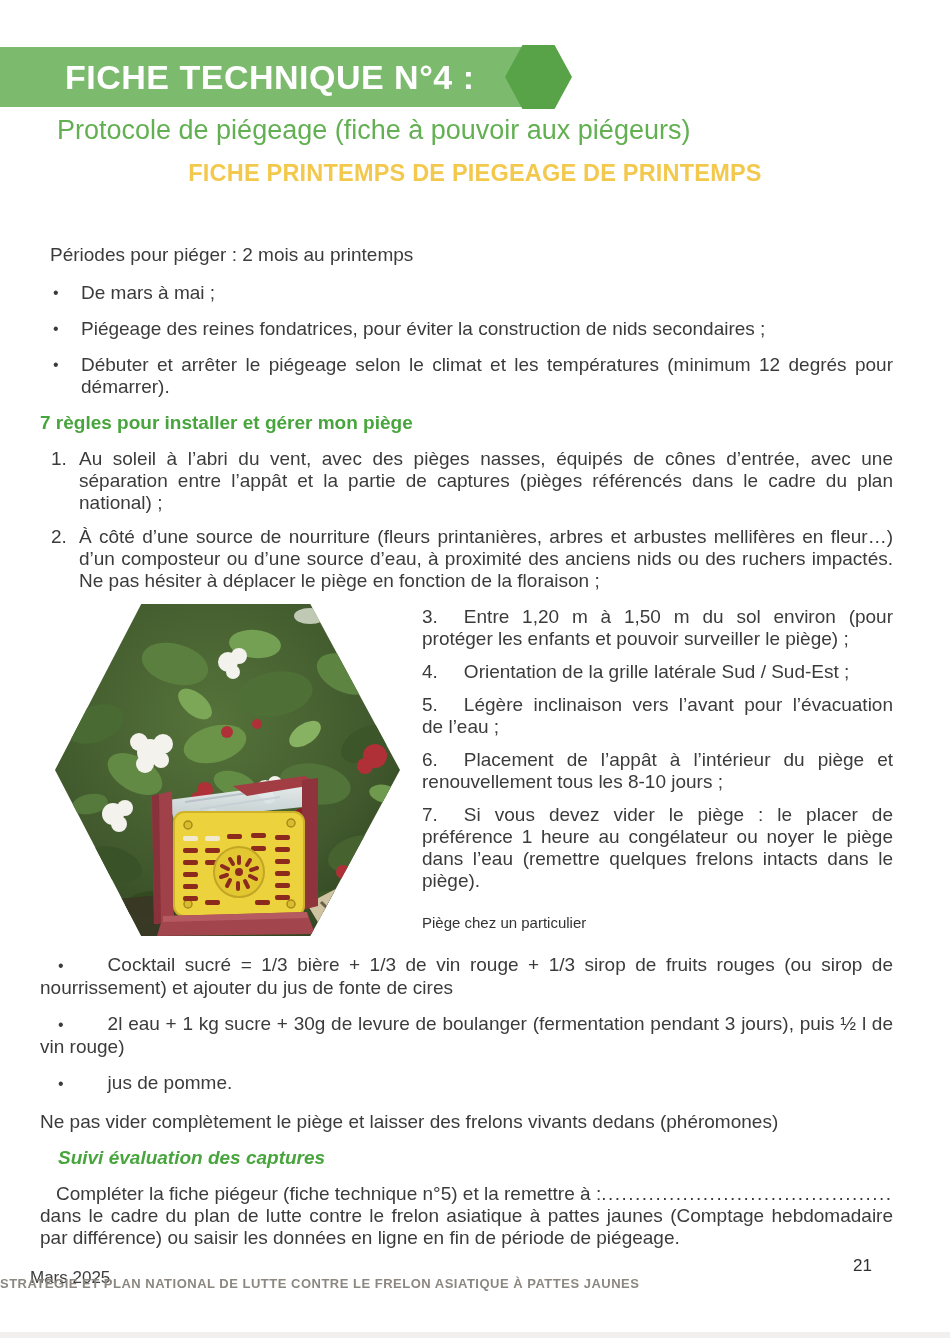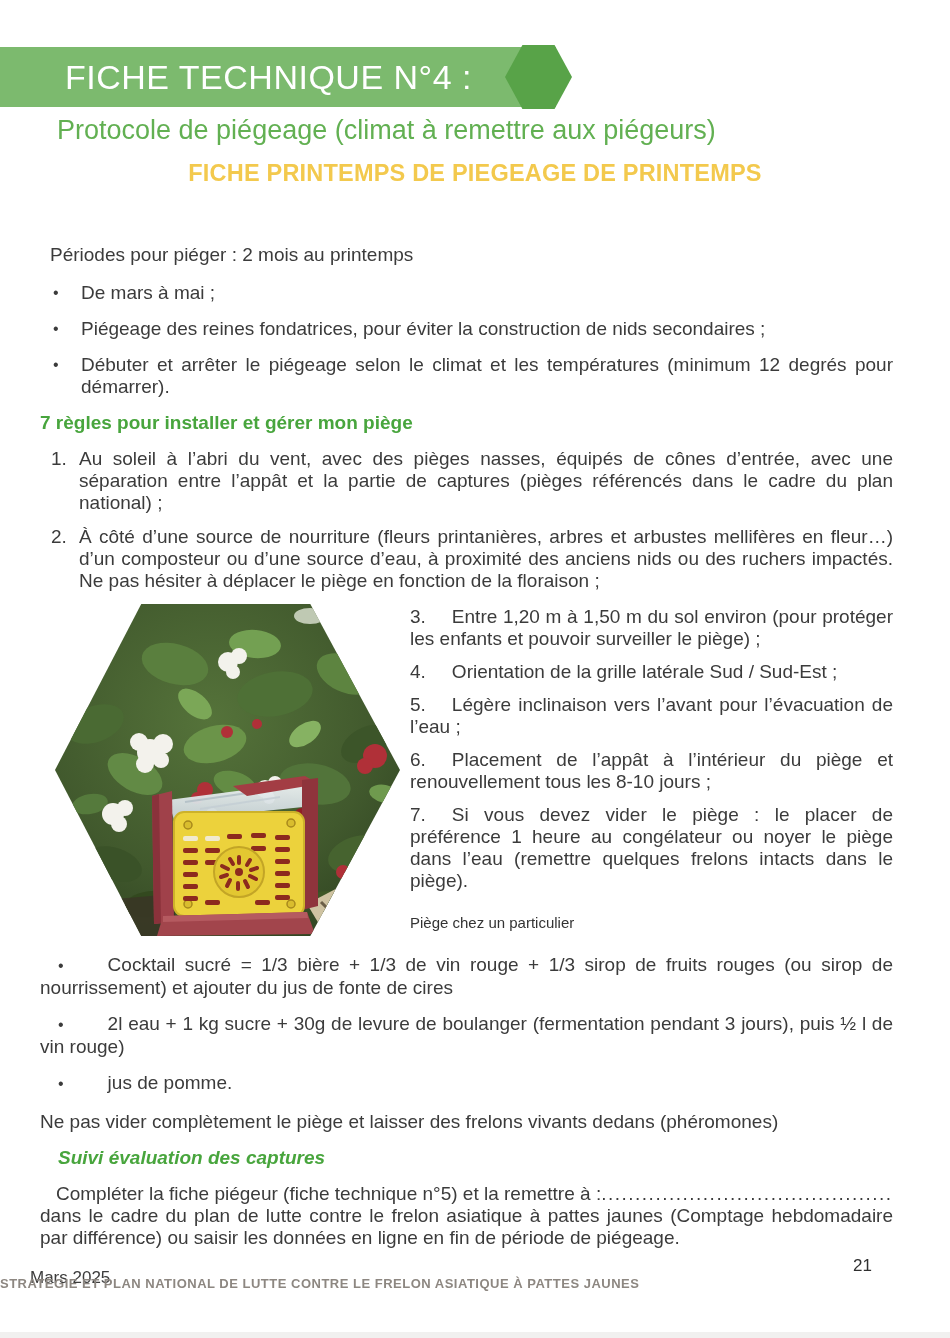--- a/index.html
+++ b/index.html
@@ -4,21 +4,21 @@
 <style>
   html,body{margin:0;padding:0;background:#ffffff;}
   .page{
     position:relative;width:950px;height:1338px;background:#ffffff;overflow:hidden;
     font-family:"Liberation Sans","DejaVu Sans",sans-serif;color:#3b3b3b;
   }
   
   .banner{position:absolute;top:47px;left:0;width:556px;height:60px;background:#7cba6e;}
   .banner-title{
     position:absolute;left:65px;top:6px;font-size:34px;line-height:48px;color:#ffffff;
-    font-weight:400;letter-spacing:.5px;white-space:nowrap;
+    font-weight:700;letter-spacing:.5px;white-space:nowrap;
   }
   .banner-hex{
     position:absolute;left:505px;top:45px;width:67px;height:64px;background:#58a348;
     clip-path:polygon(0 50%,26% 0,74% 0,100% 50%,74% 100%,26% 100%);
   }
   .subtitle{
     position:absolute;top:114px;left:57px;font-size:27px;line-height:32px;color:#62b052;white-space:nowrap;
   }
   .main-title{
     position:absolute;top:160px;left:0;width:950px;text-align:center;
@@ -29,21 +29,21 @@
   .lead{margin:12px 0 16px 0;padding-left:10px;}
   .brow{display:flex;margin:0 0 14px 0;}
   .brow .bdot{width:28px;flex:none;padding-left:13px;font-size:16px;}
   .brow .btxt{flex:1;text-align:justify;}
   h2{font-size:19px;line-height:22px;font-weight:700;color:#48a53d;margin:6px 0 14px 0;}
   .nrow{display:flex;margin:0 0 12px 0;}
   .nrow .nnum{width:28px;flex:none;padding-left:11px;}
   .nrow .ntxt{flex:1;text-align:justify;}
   .nrow:last-of-type{margin-bottom:0;}
   
-  .middle{display:flex;margin-top:2px;height:336px;}
+  .middle{display:flex;margin-top:2px;height:336px;gap:12px;}
   .photo{
     flex:none;width:345px;height:332px;margin-left:15px;
     clip-path:polygon(0 50%,25% 0,74% 0,100% 50%,74% 100%,25% 100%);
   }
   .rcol{margin-left:10px;width:483px;}
   .colitem{text-align:justify;margin:2px 0 11px 0;}
   .colitem .inum{display:inline;}
   .colitem .igap{display:inline-block;width:26px;}
   .caption{margin-top:22px;font-size:15px;line-height:18px;color:#333333;}
   
@@ -68,21 +68,21 @@
 </style>
 </head>
 <body>
 
 <div class="page">
 
   <div class="banner">
     <div class="banner-title">FICHE TECHNIQUE N°4 :</div>
   </div>
   <div class="banner-hex"></div>
-  <div class="subtitle">Protocole de piégeage (climat à remettre aux piégeurs)</div>
+  <div class="subtitle">Protocole de piégeage (fiche à pouvoir aux piégeurs)</div>
   <div class="main-title">FICHE PRINTEMPS DE PIEGEAGE DE PRINTEMPS</div>
 
   <div class="body">
 
     <p class="lead">Périodes pour piéger : 2 mois au printemps</p>
 
     <div class="brow">
       <span class="bdot">•</span>
       <span class="btxt">De mars à mai ;</span>
     </div>

